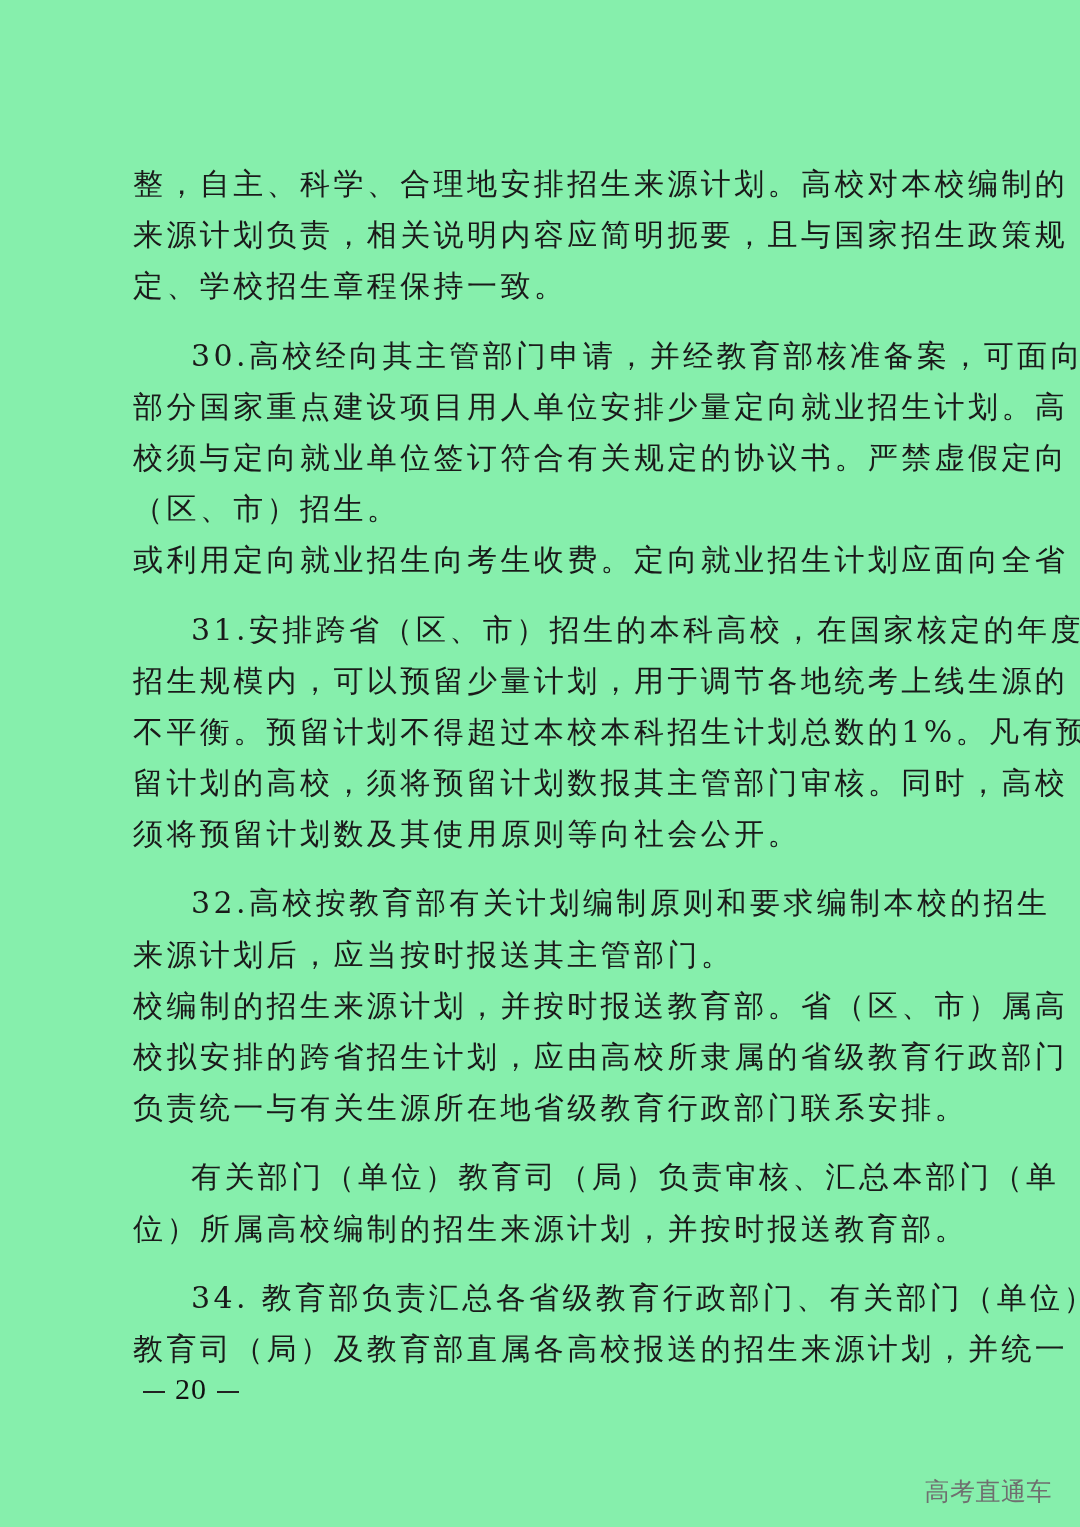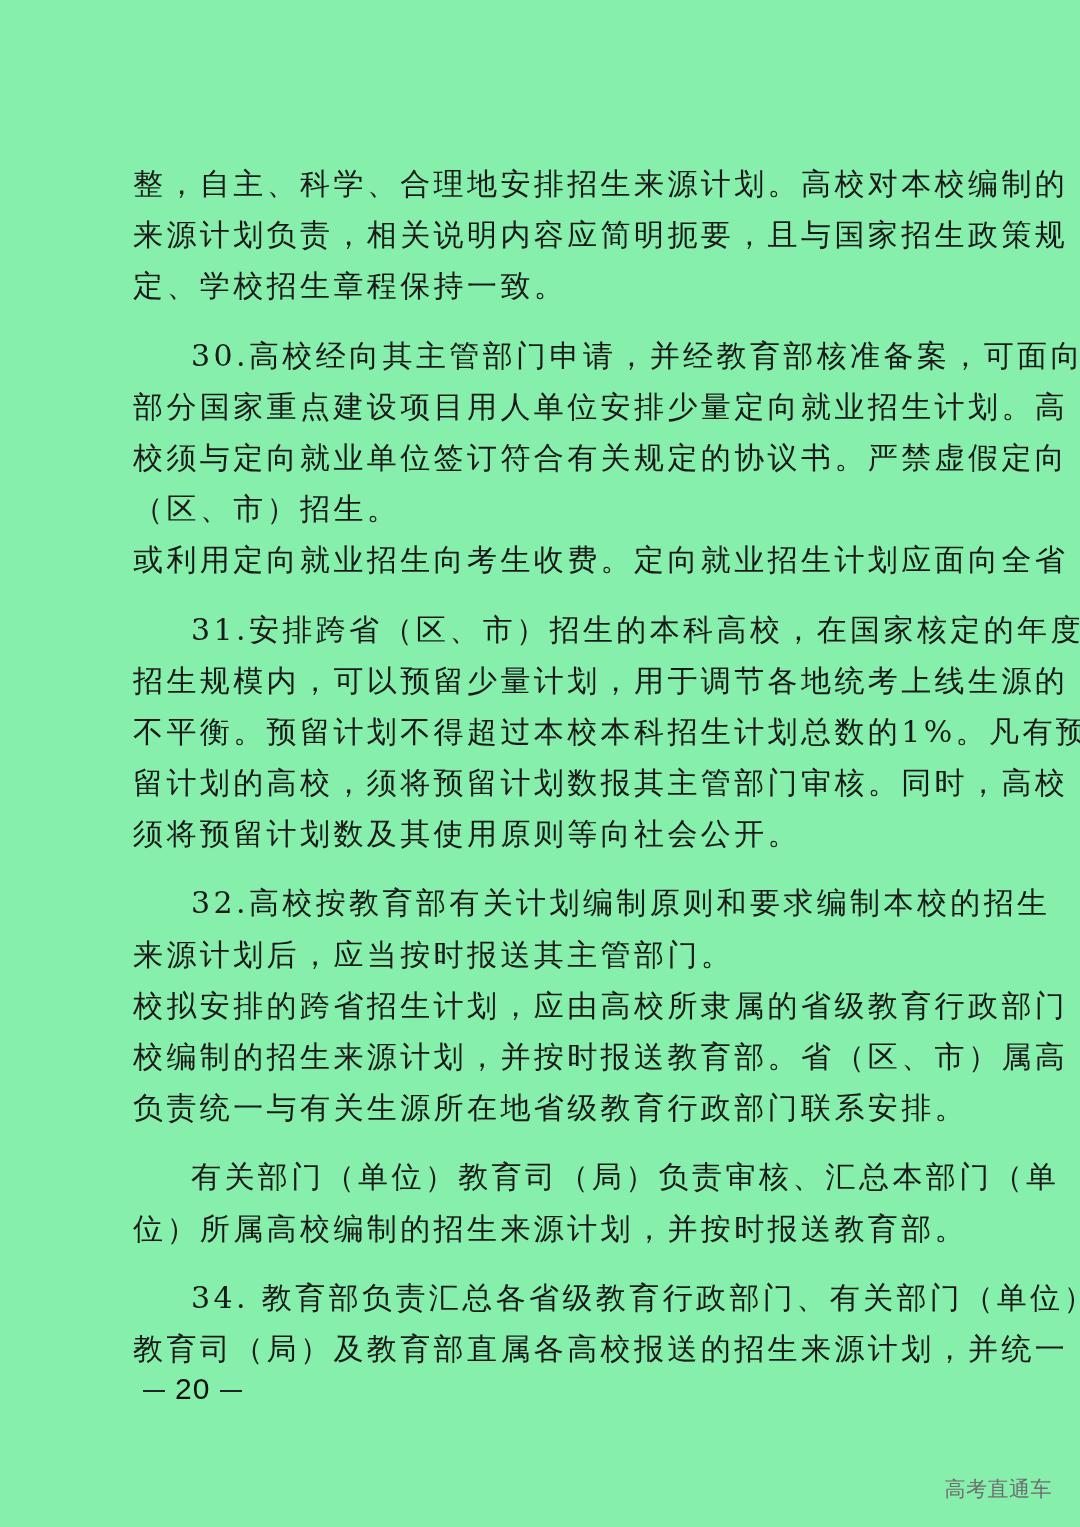--- a/index.html
+++ b/index.html
@@ -42,39 +42,39 @@
       text-align-last: left;
     }
     .line.indent {
       padding-left: 58px;
       margin-top: 18px;
     }
     .page-number {
       position: absolute;
       left: 133px;
       top: 1372px;
-      font-family: Liberation Sans, sans-serif;
+      font-family: Liberation Serif, serif;
       font-size: 30px;
       color: #111;
       letter-spacing: 1px;
     }
     .page-number .dash {
       display: inline-block;
       width: 22px;
       height: 2px;
       background: #222;
       vertical-align: middle;
       margin: 0 10px;
     }
     .watermark {
       position: absolute;
       right: 28px;
       top: 1475px;
       font-family: Liberation Mono, monospace;
-      font-size: 21px;
+      font-size: 25px;
       color: #6f6f6f;
       letter-spacing: 0.5px;
     }
   </style>
 </head>
 <body>
 
 <div class="page">
 
   <div class="body-text">
@@ -90,22 +90,22 @@
 
     <div class="line indent">31.安排跨省（区、市）招生的本科高校，在国家核定的年度</div>
     <div class="line">招生规模内，可以预留少量计划，用于调节各地统考上线生源的</div>
     <div class="line">不平衡。预留计划不得超过本校本科招生计划总数的1%。凡有预</div>
     <div class="line">留计划的高校，须将预留计划数报其主管部门审核。同时，高校</div>
     <div class="line last">须将预留计划数及其使用原则等向社会公开。</div>
 
     <div class="line indent">32.高校按教育部有关计划编制原则和要求编制本校的招生</div>
     <div class="line last">来源计划后，应当按时报送其主管部门。</div>
 
+    <div class="line">校编制的招生来源计划，并按时报送教育部。省（区、市）属高</div>
     <div class="line">校拟安排的跨省招生计划，应由高校所隶属的省级教育行政部门</div>
-    <div class="line">校编制的招生来源计划，并按时报送教育部。省（区、市）属高</div>
     <div class="line last">负责统一与有关生源所在地省级教育行政部门联系安排。</div>
 
     <div class="line indent">有关部门（单位）教育司（局）负责审核、汇总本部门（单</div>
     <div class="line last">位）所属高校编制的招生来源计划，并按时报送教育部。</div>
 
     <div class="line indent">34. 教育部负责汇总各省级教育行政部门、有关部门（单位）</div>
     <div class="line">教育司（局）及教育部直属各高校报送的招生来源计划，并统一</div>
   </div>
 
   <div class="page-number">

